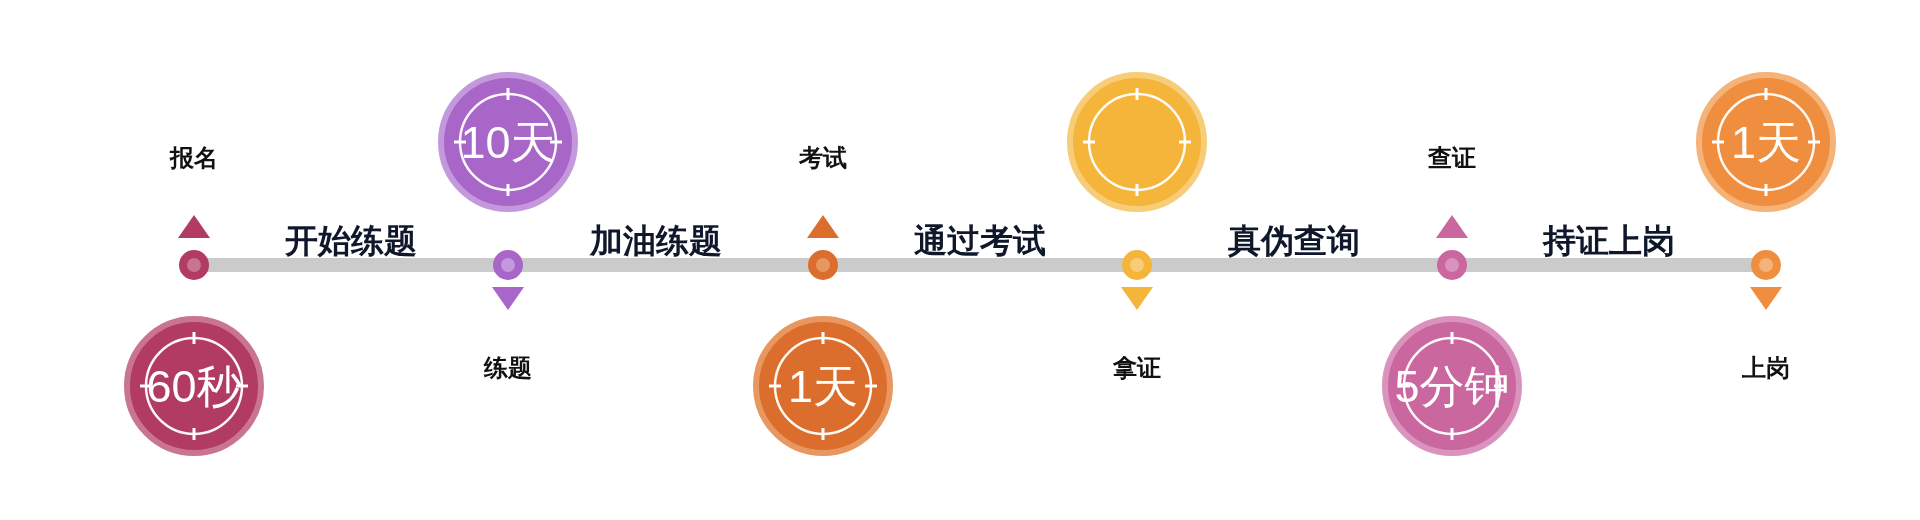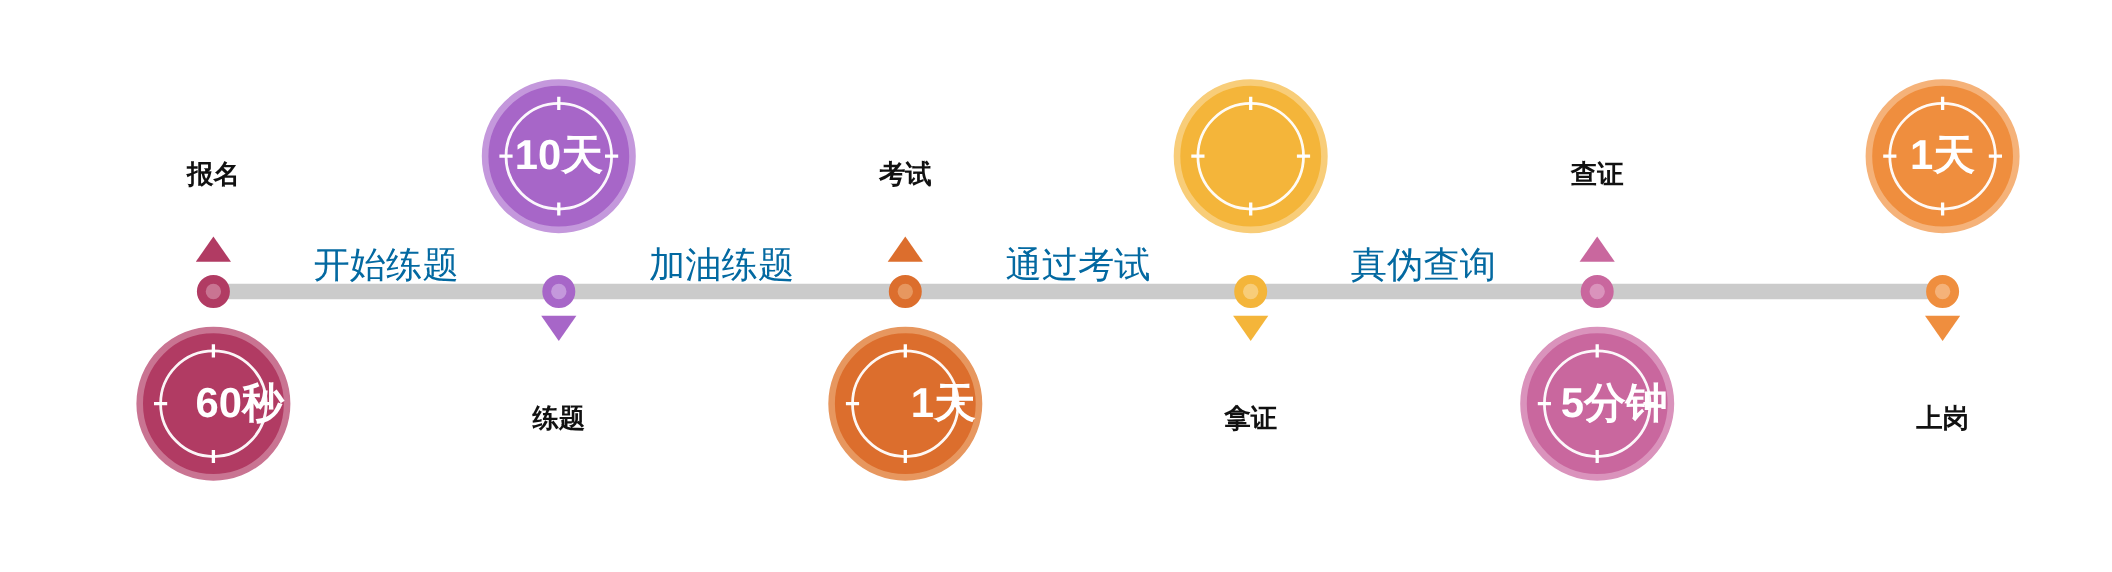--- a/index.html
+++ b/index.html
@@ -25,43 +25,43 @@
     background: #cbcbcb;
     border-radius: 7px;
   }
 
   
   .segment-label {
     position: absolute;
     top: 219px;
     transform: translateX(-50%);
     font-size: 33px;
-    font-weight: 400;
-    color: #0369a1;
+    font-weight: 700;
+    color: #0f172a;
     white-space: nowrap;
   }
 
   
   .node {
     position: absolute;
     top: 0;
     height: 100%;
     width: 0;
   }
   .node-label {
     position: absolute;
     left: 0;
     transform: translateX(-50%);
     white-space: nowrap;
     font-size: 24px;
     font-weight: 700;
     color: #111111;
   }
   .clock-below .node-label { top: 142px; }
-  .clock-above .node-label { top: 364px; }
+  .clock-above .node-label { top: 352px; }
 
   .tri {
     position: absolute;
     left: -16px;
     width: 0;
     height: 0;
   }
   .tri.up {
     top: 215px;
     border-left: 16px solid transparent;
@@ -96,50 +96,51 @@
     height: 140px;
     box-sizing: border-box;
     border-radius: 50%;
     background: var(--c);
     border: 6px solid var(--c-light);
     display: flex;
     align-items: center;
     justify-content: center;
   }
   .clock-above .clock { top: 72px; }
-  .clock-below .clock { top: 297px; justify-content: flex-end; }
+  .clock-below .clock { top: 316px; }
 
   .clock svg.clock-face {
     position: absolute;
     left: 0; top: 0;
     width: 128px;
     height: 128px;
   }
   .duration {
     position: relative;
     z-index: 1;
     color: #ffffff;
-    font-size: 38px;
+    font-size: 45px;
     line-height: 39px;
-    font-weight: 700;
+    font-weight: 400;
     text-align: center;
     white-space: pre-line;
   }
 </style>
 </head>
 <body>
 
 <div class="canvas">
 
   <div class="timeline-bar"></div>
 
   <div class="segment-label" style="left:351px">开始练题</div>
   <div class="segment-label" style="left:656px">加油练题</div>
   <div class="segment-label" style="left:1294px">真伪查询</div>
   <div class="segment-label" style="left:980px">通过考试</div>
+  <div class="segment-label" style="left:1609px">持证上岗</div>
 
   <div class="node clock-below" style="left: 194px; --c: #b13b63; --c-light: #c97492;">
     <div class="node-label">报名</div>
     <div class="tri up"></div>
     <div class="dot"></div>
     <div class="clock">
       <svg class="clock-face" viewBox="0 0 128 128">
         <circle cx="64" cy="64" r="48" fill="none" stroke="rgba(255,255,255,0.95)" stroke-width="2.5"></circle>
         <line x1="64" y1="10" x2="64" y2="22" stroke="#fff" stroke-width="3"></line>
         <line x1="64" y1="106" x2="64" y2="118" stroke="#fff" stroke-width="3"></line>

